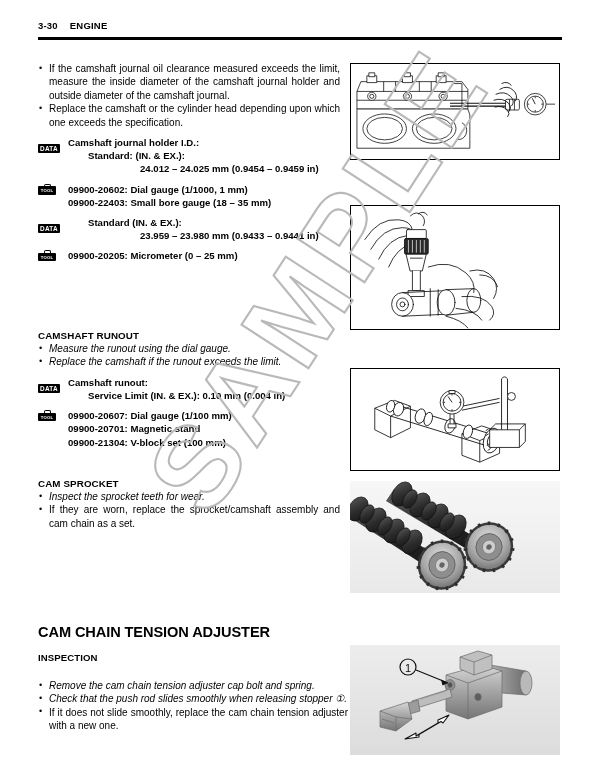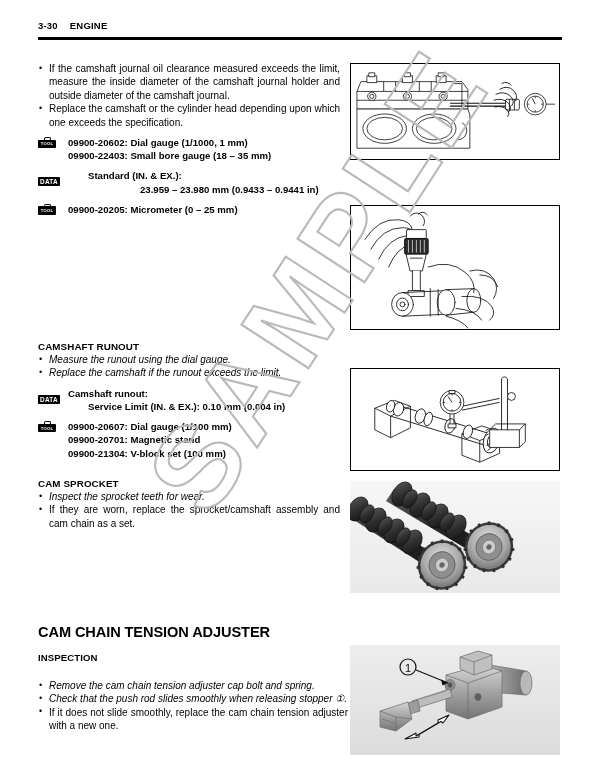--- a/index.html
+++ b/index.html
@@ -220,20 +220,28 @@
     </div>
     <div class="hdr-rule"></div>
   </div>
 
   <div class="blk" style="top:62px;">
     <ul class="bullets">
       <li>If the camshaft journal oil clearance measured exceeds the limit, measure the inside diameter of the camshaft journal holder and outside diameter of the camshaft journal.</li>
       <li>Replace the camshaft or the cylinder head depending upon which one exceeds the specification.</li>
     </ul>
 
+    <div class="spec">
+      <span class="badge">
+        <span class="badge-data">DATA</span>
+      </span>
+      <div class="sline">Camshaft journal holder I.D.:</div>
+      <div class="sline ind1">Standard: (IN. &amp; EX.):</div>
+      <div class="sline ind2">24.012 – 24.025 mm (0.9454 – 0.9459 in)</div>
+    </div>
 
     <div class="spec">
       <span class="badge">
         <span class="badge-tool">
           <span class="tb-handle"></span>
           <span class="tb-body"></span>
           <span class="tb-label">TOOL</span>
         </span>
       </span>
       <div class="sline">09900-20602: Dial gauge (1/1000, 1 mm)</div>
@@ -253,21 +261,21 @@
         <span class="badge-tool">
           <span class="tb-handle"></span>
           <span class="tb-body"></span>
           <span class="tb-label">TOOL</span>
         </span>
       </span>
       <div class="sline">09900-20205: Micrometer (0 – 25 mm)</div>
     </div>
   </div>
 
-  <div class="blk" style="top:341px;">
+  <div class="blk" style="top:330px;">
     <div class="sec-head">CAMSHAFT RUNOUT</div>
     <ul class="bullets">
       <li class="nojust">Measure the runout using the dial gauge.</li>
       <li class="nojust">Replace the camshaft if the runout exceeds the limit.</li>
     </ul>
 
     <div class="spec">
       <span class="badge">
         <span class="badge-data">DATA</span>
       </span>

